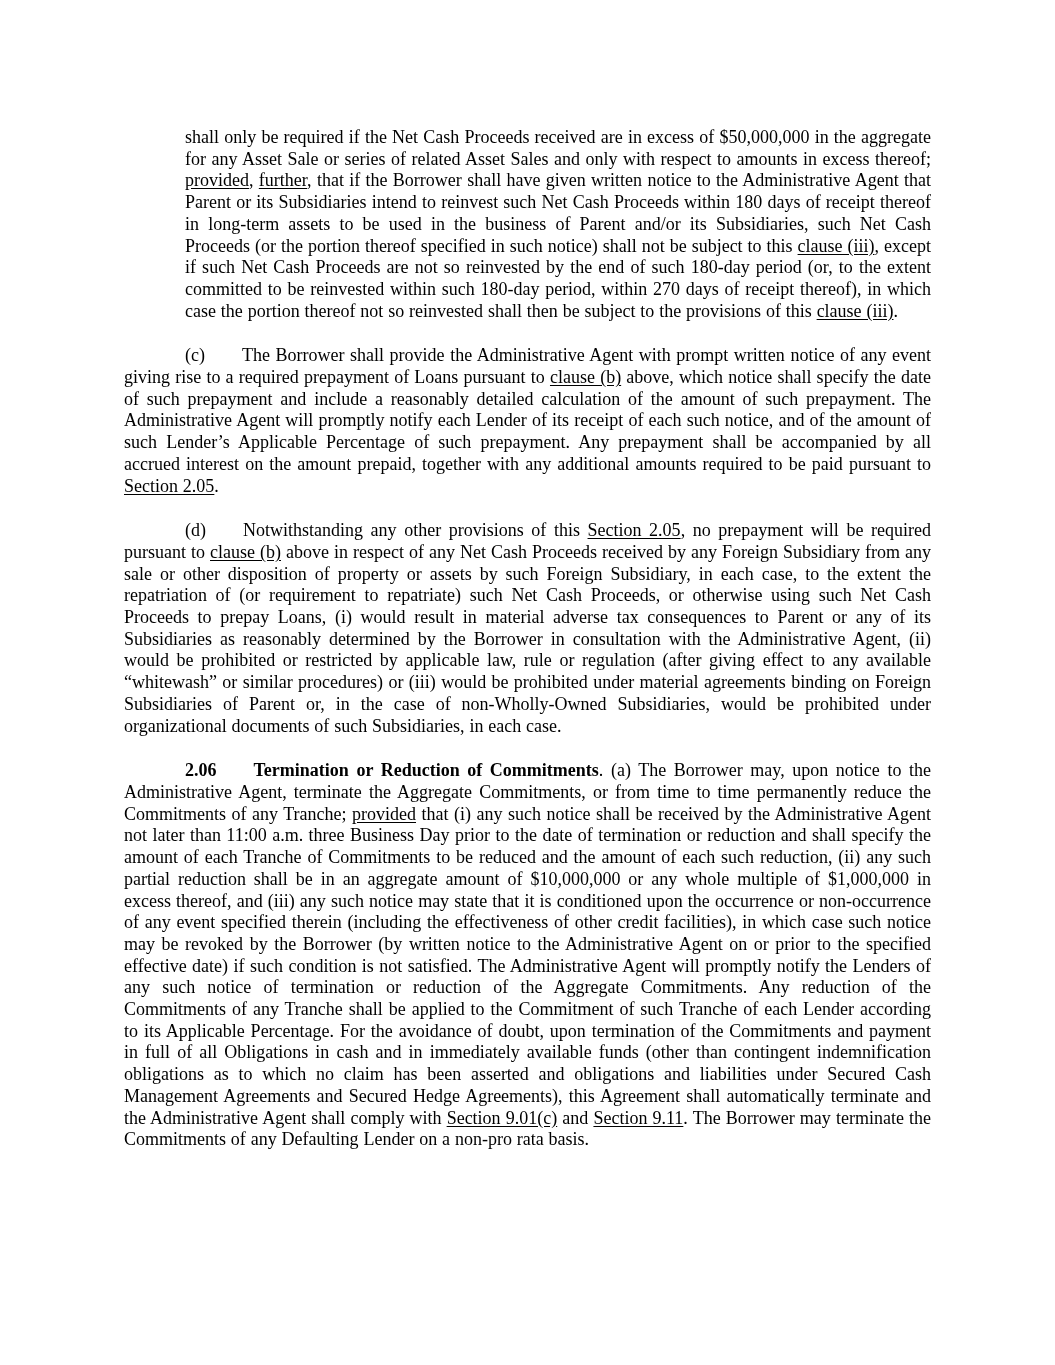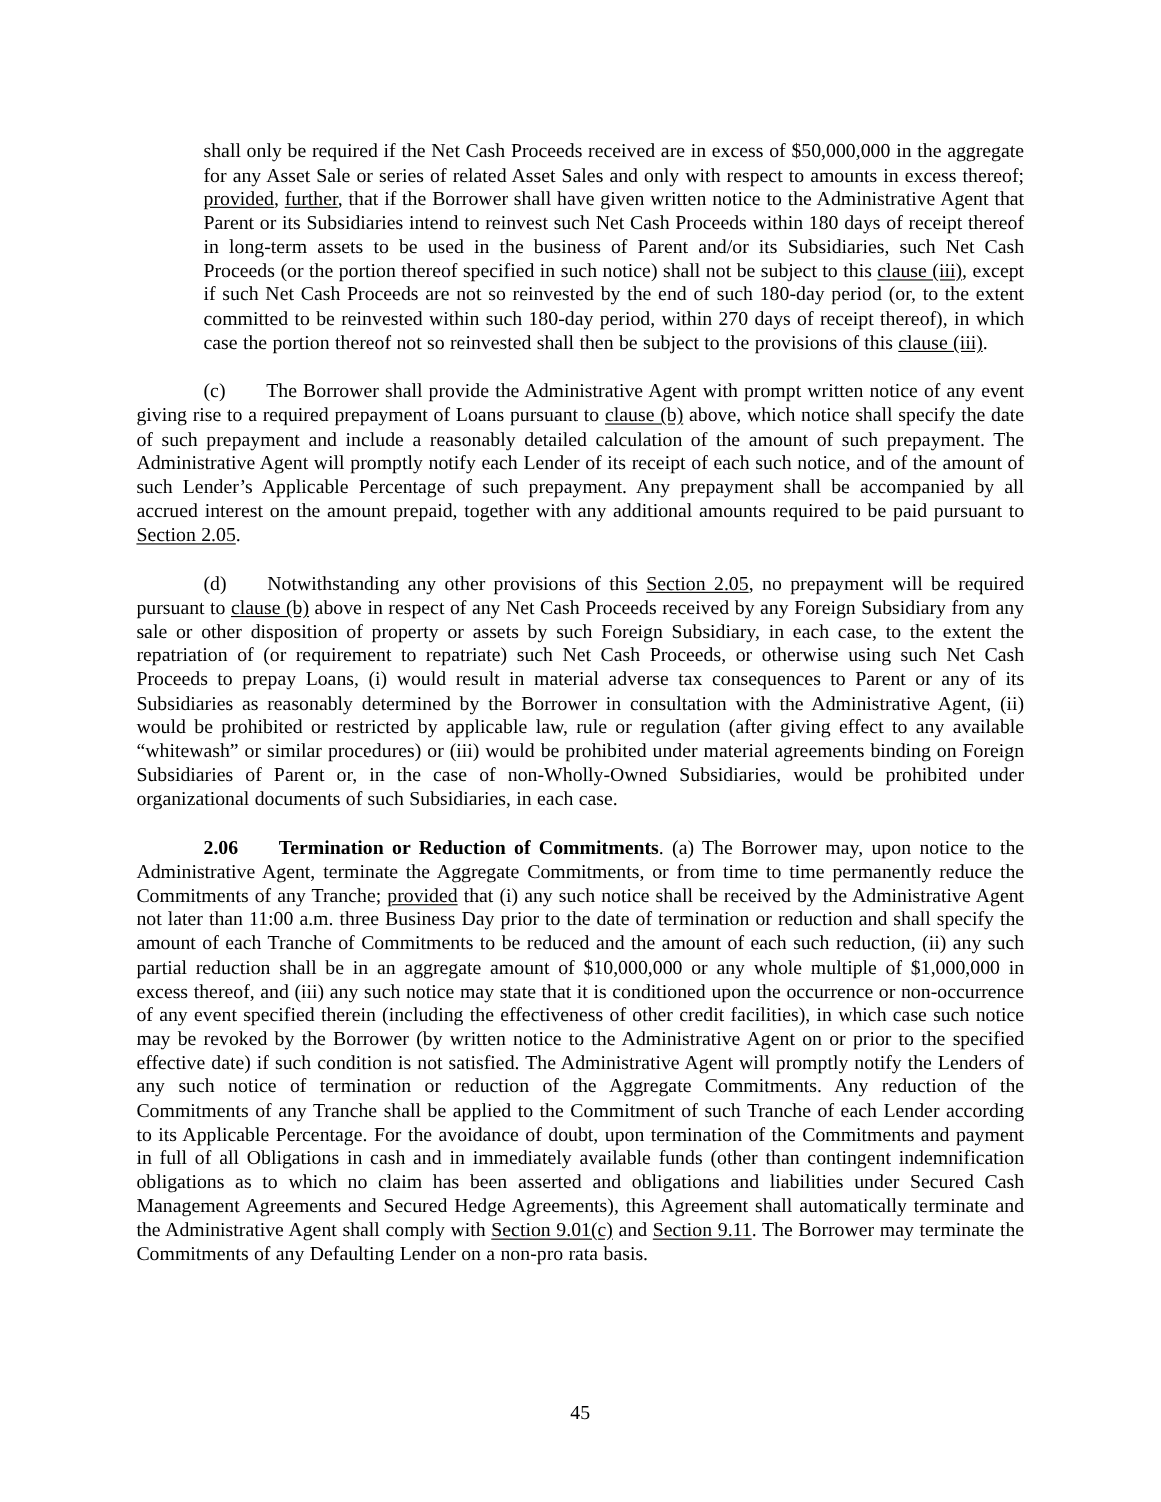--- a/index.html
+++ b/index.html
@@ -45,14 +45,13 @@
 </head>
 <body>
 
 <div class="page">
   <div class="content">
     <p class="para block-indent"><span>shall only be required if the Net Cash Proceeds received are in excess of $50,000,000 in the aggregate for any Asset Sale or series of related Asset Sales and only with respect to amounts in excess thereof; </span><span class="u">provided</span><span>, </span><span class="u">further</span><span>, that if the Borrower shall have given written notice to the Administrative Agent that Parent or its Subsidiaries intend to reinvest such Net Cash Proceeds within 180 days of receipt thereof in long-term assets to be used in the business of Parent and/or its Subsidiaries, such Net Cash Proceeds (or the portion thereof specified in such notice) shall not be subject to this </span><span class="u">clause (iii)</span><span>, except if such Net Cash Proceeds are not so reinvested by the end of such 180-day period (or, to the extent committed to be reinvested within such 180-day period, within 270 days of receipt thereof), in which case the portion thereof not so reinvested shall then be subject to the provisions of this </span><span class="u">clause (iii)</span><span>.</span></p>
     <p class="para first-line"><span>(c)</span><span class="tab"></span><span>The Borrower shall provide the Administrative Agent with prompt written notice of any event giving rise to a required prepayment of Loans pursuant to </span><span class="u">clause (b)</span><span> above, which notice shall specify the date of such prepayment and include a reasonably detailed calculation of the amount of such prepayment. The Administrative Agent will promptly notify each Lender of its receipt of each such notice, and of the amount of such Lender’s Applicable Percentage of such prepayment. Any prepayment shall be accompanied by all accrued interest on the amount prepaid, together with any additional amounts required to be paid pursuant to </span><span class="u">Section 2.05</span><span>.</span></p>
     <p class="para first-line"><span>(d)</span><span class="tab"></span><span>Notwithstanding any other provisions of this </span><span class="u">Section 2.05</span><span>, no prepayment will be required pursuant to </span><span class="u">clause (b)</span><span> above in respect of any Net Cash Proceeds received by any Foreign Subsidiary from any sale or other disposition of property or assets by such Foreign Subsidiary, in each case, to the extent the repatriation of (or requirement to repatriate) such Net Cash Proceeds, or otherwise using such Net Cash Proceeds to prepay Loans, (i) would result in material adverse tax consequences to Parent or any of its Subsidiaries as reasonably determined by the Borrower in consultation with the Administrative Agent, (ii) would be prohibited or restricted by applicable law, rule or regulation (after giving effect to any available “whitewash” or similar procedures) or (iii) would be prohibited under material agreements binding on Foreign Subsidiaries of Parent or, in the case of non-Wholly-Owned Subsidiaries, would be prohibited under organizational documents of such Subsidiaries, in each case.</span></p>
     <p class="para first-line"><span class="b">2.06</span><span class="tab"></span><span class="b">Termination or Reduction of Commitments</span><span>. (a) The Borrower may, upon notice to the Administrative Agent, terminate the Aggregate Commitments, or from time to time permanently reduce the Commitments of any Tranche; </span><span class="u">provided</span><span> that (i) any such notice shall be received by the Administrative Agent not later than 11:00 a.m. three Business Day prior to the date of termination or reduction and shall specify the amount of each Tranche of Commitments to be reduced and the amount of each such reduction, (ii) any such partial reduction shall be in an aggregate amount of $10,000,000 or any whole multiple of $1,000,000 in excess thereof, and (iii) any such notice may state that it is conditioned upon the occurrence or non-occurrence of any event specified therein (including the effectiveness of other credit facilities), in which case such notice may be revoked by the Borrower (by written notice to the Administrative Agent on or prior to the specified effective date) if such condition is not satisfied. The Administrative Agent will promptly notify the Lenders of any such notice of termination or reduction of the Aggregate Commitments. Any reduction of the Commitments of any Tranche shall be applied to the Commitment of such Tranche of each Lender according to its Applicable Percentage. For the avoidance of doubt, upon termination of the Commitments and payment in full of all Obligations in cash and in immediately available funds (other than contingent indemnification obligations as to which no claim has been asserted and obligations and liabilities under Secured Cash Management Agreements and Secured Hedge Agreements), this Agreement shall automatically terminate and the Administrative Agent shall comply with </span><span class="u">Section 9.01(c)</span><span> and </span><span class="u">Section 9.11</span><span>. The Borrower may terminate the Commitments of any Defaulting Lender on a non-pro rata basis.</span></p>
   </div>
-  <div class="page-number">45</div>
 </div>
 
 </body></html>

